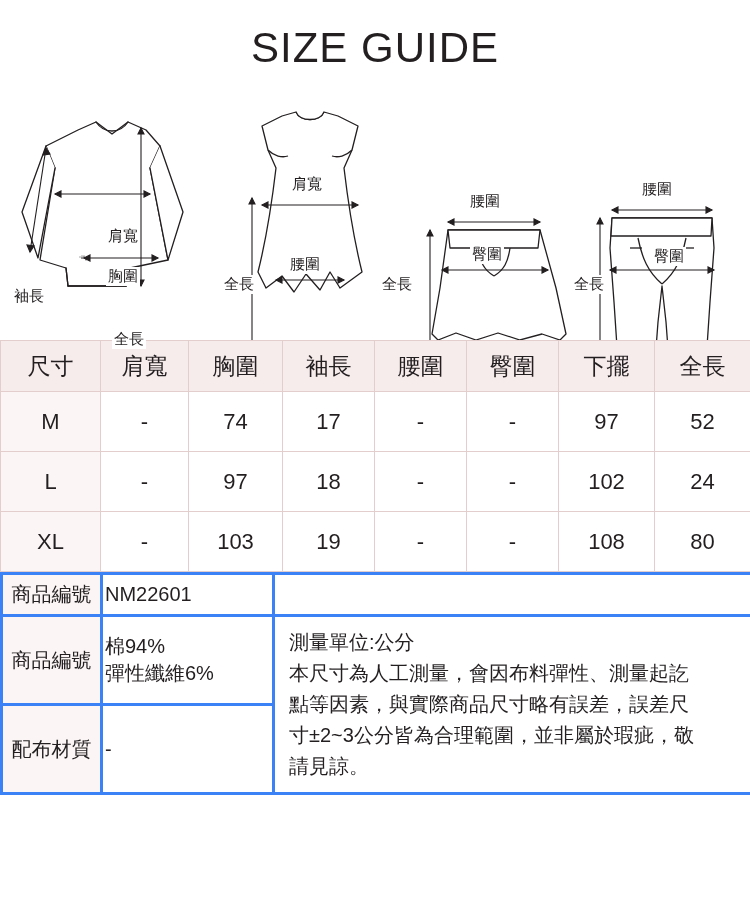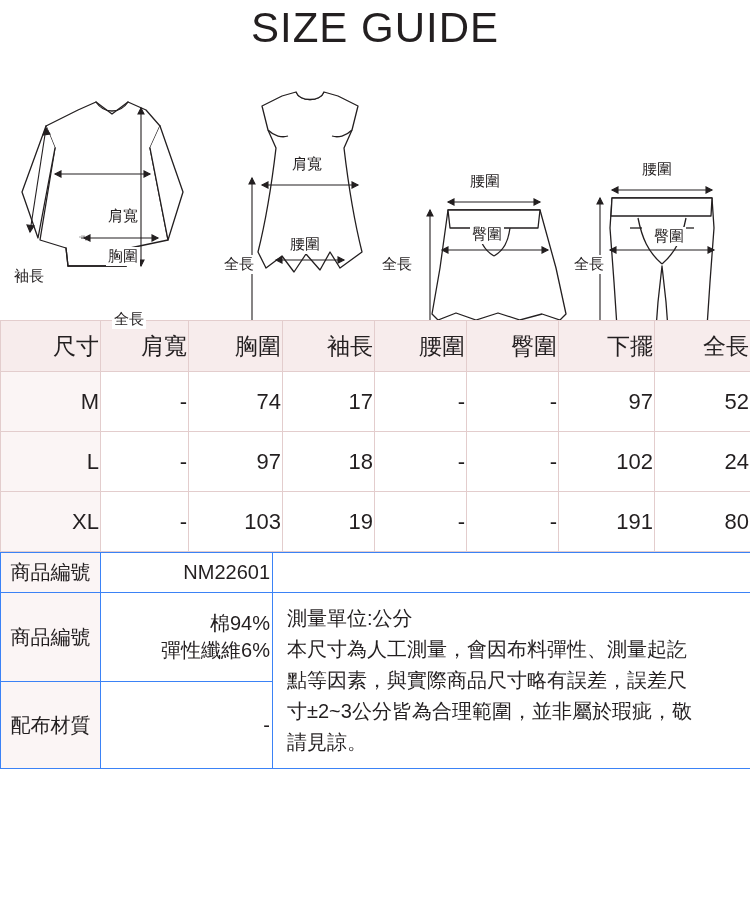--- a/index.html
+++ b/index.html
@@ -21,76 +21,76 @@
     position: relative;
     background: #ffffff;
   }
   
   .title {
     text-align: center;
     font-size: 42px;
     letter-spacing: 1px;
     font-weight: normal;
     margin: 0;
-    padding-top: 4px;
+    padding-top: 24px;
     color: #231f20;
     font-family: "Liberation Sans", sans-serif;
   }
   
   .illus {
     position: relative;
     height: 268px;
     width: 750px;
   }
   .illus svg {
     display: block;
   }
   
   table {
     border-collapse: collapse;
     width: 750px;
     table-layout: fixed;
   }
   .size-table td, .size-table th {
     border: 1px solid #e3cdcd;
-    text-align: right;
+    text-align: center;
     font-weight: normal;
     font-size: 22px;
     color: #231f20;
     height: 57px;
     font-family: "Liberation Sans", sans-serif;
   }
   .size-table thead th {
     background: #f7ecec;
     font-size: 23px;
     height: 48px;
   }
   .size-table tbody td:first-child {
     background: #fbf5f5;
   }
   .size-table thead th:first-child {
     background: #f7ecec;
   }
   
   .info-table td {
-    border: 1px solid #3b82f6;
+    border: 3px solid #3b82f6;
     font-size: 20px;
     color: #231f20;
     vertical-align: middle;
     font-family: "Liberation Sans", sans-serif;
   }
   .info-label {
     background: #fbf5f5;
     text-align: center;
     width: 100px;
     font-size: 19px;
     padding: 4px 2px;
   }
   .info-value {
-    text-align: right;
+    text-align: left;
     width: 150px;
     font-size: 21px;
     line-height: 1.35;
     padding: 6px 2px;
   }
   .info-note {
     padding: 10px 28px 10px 14px;
     font-size: 19px;
     line-height: 1.55;
     text-align: left;
@@ -360,21 +360,21 @@
         <td>102</td>
         <td>24</td>
       </tr>
       <tr>
         <td>XL</td>
         <td>-</td>
         <td>103</td>
         <td>19</td>
         <td>-</td>
         <td>-</td>
-        <td>191</td>
+        <td>108</td>
         <td>80</td>
       </tr>
     </tbody>
   </table>
 
   <table class="info-table">
     <colgroup>
       <col style="width:100px">
         <col style="width:172px">
         <col style="width:478px">

